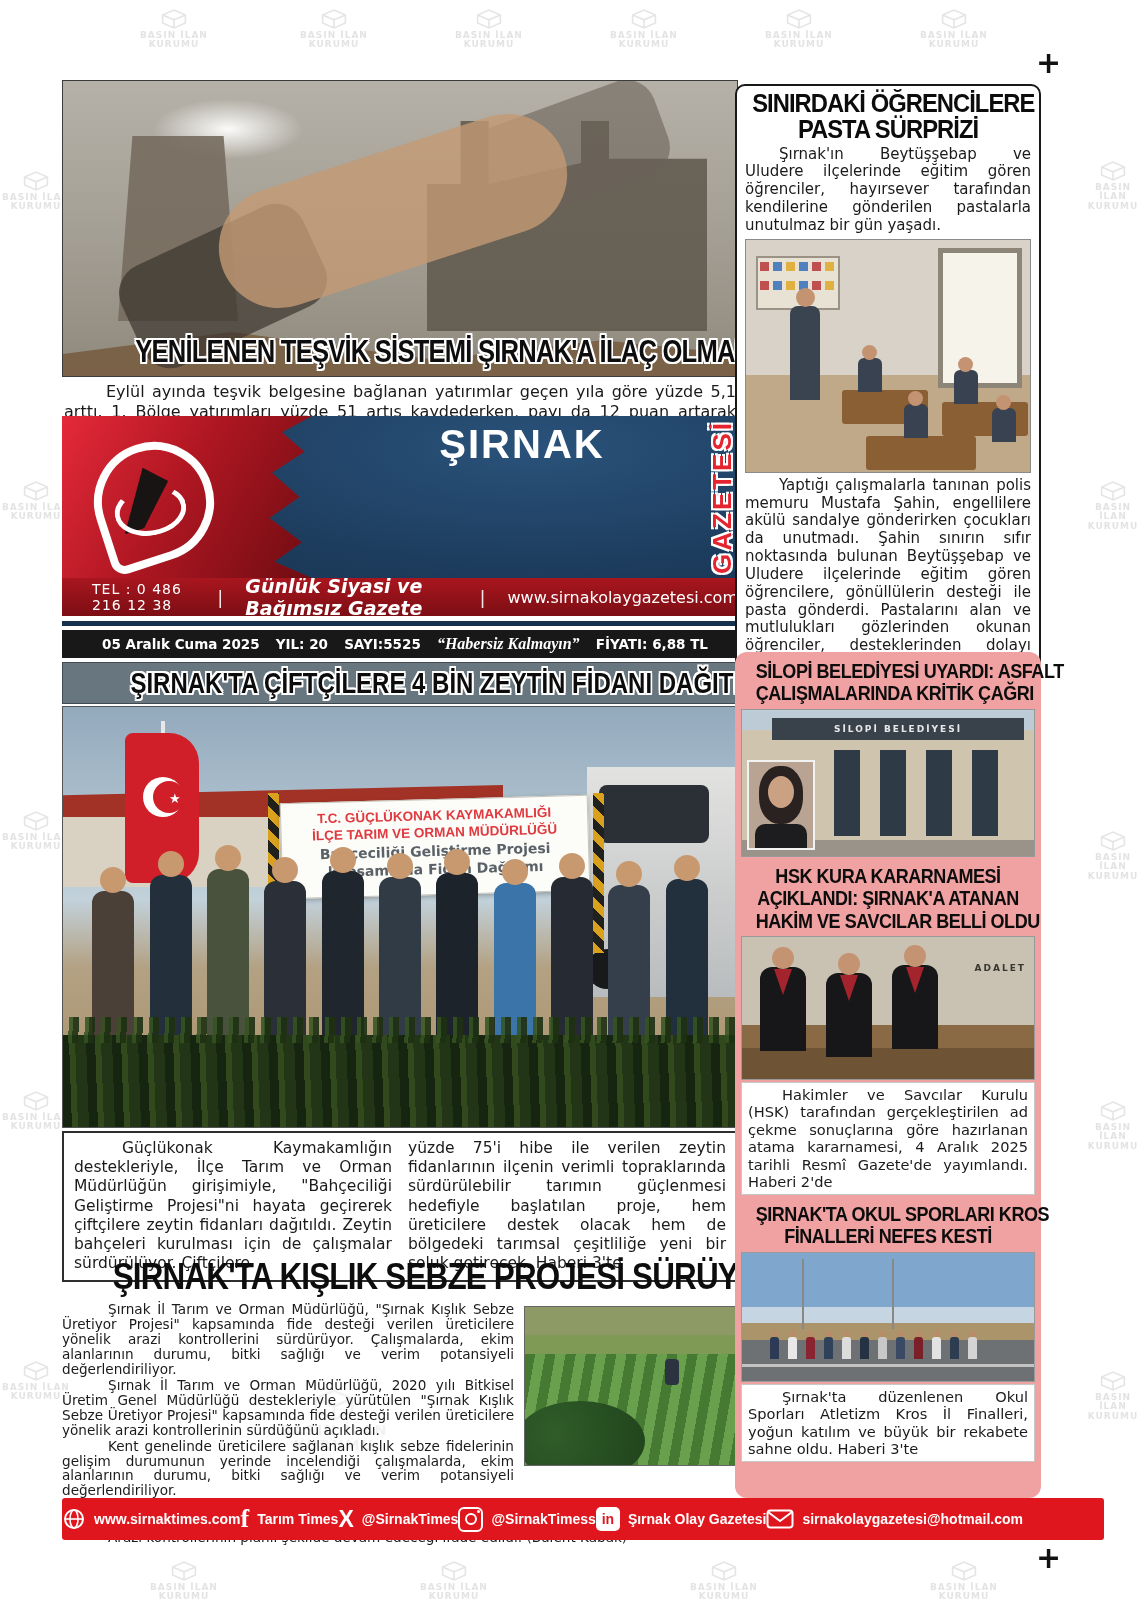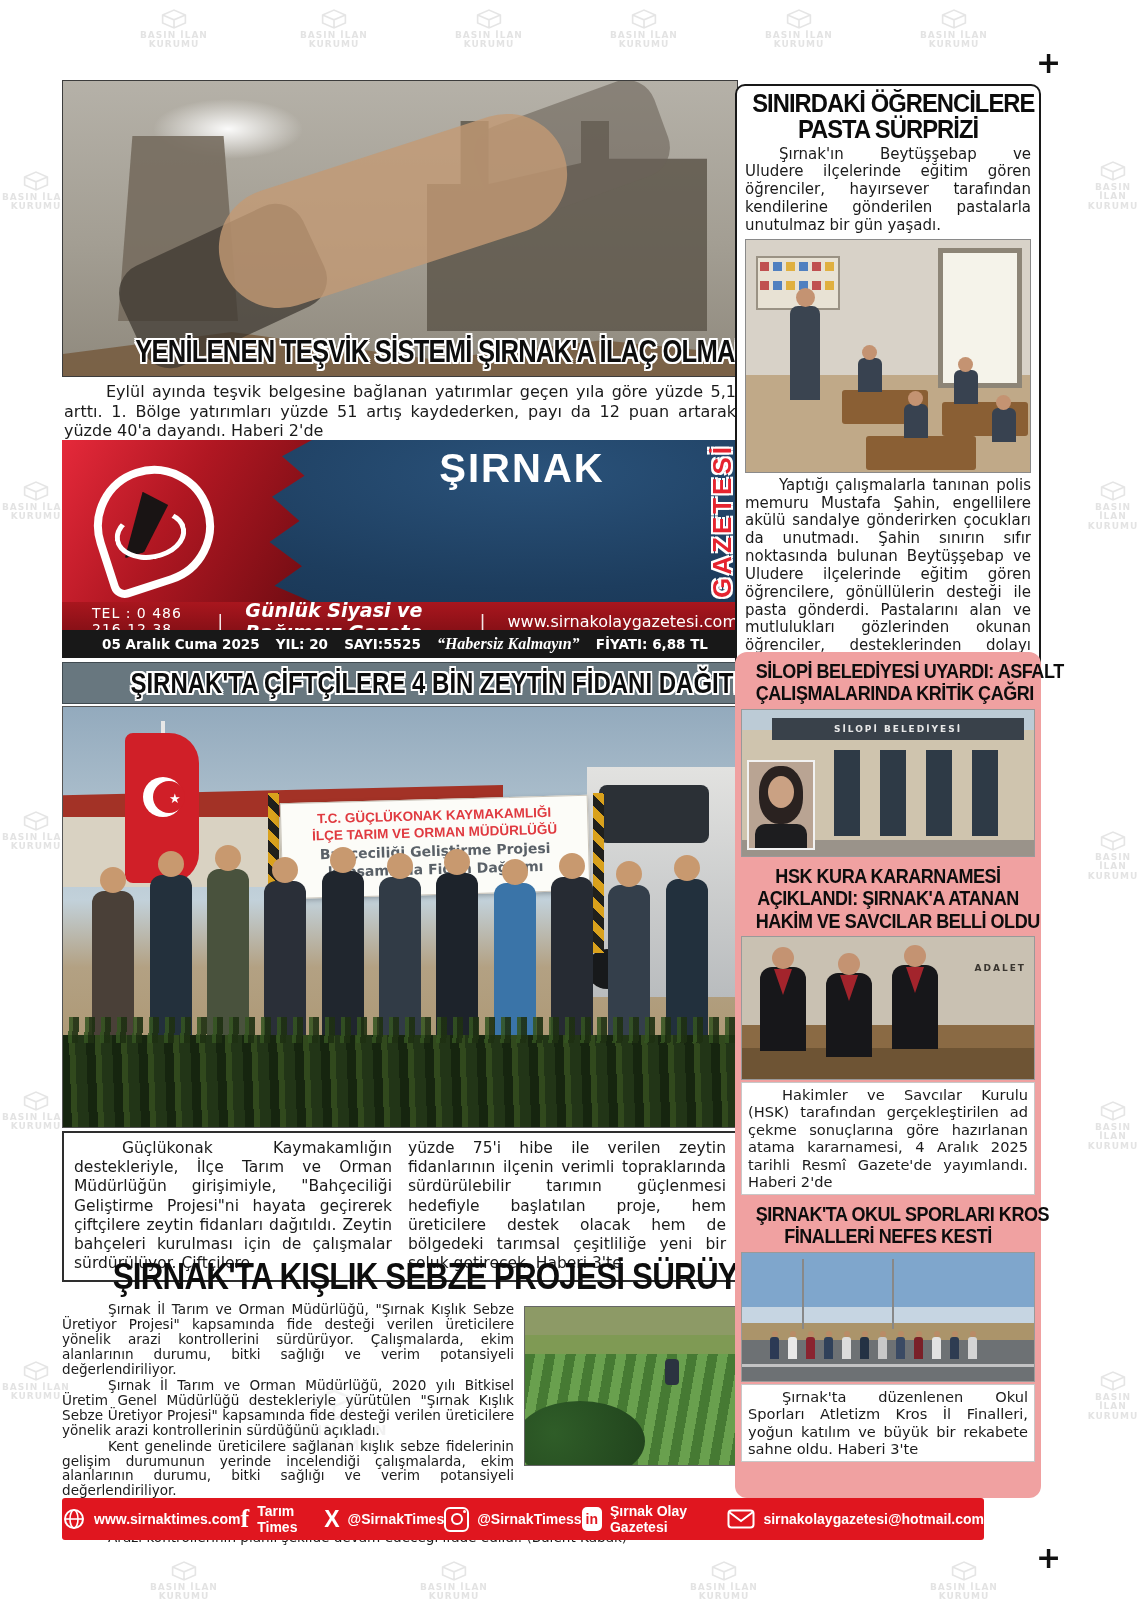--- a/index.html
+++ b/index.html
@@ -36,21 +36,21 @@
            border-radius:60px;transform:rotate(-18deg);}
   .p1-sleeve{position:absolute;left:60px;top:150px;width:200px;height:110px;background:#3a342d;opacity:.7;
              border-radius:30px;transform:rotate(-25deg);}
   .p1-sleeve2{position:absolute;right:70px;top:20px;width:190px;height:100px;background:#6b6258;opacity:.6;
               border-radius:30px;transform:rotate(-20deg);}
   .p1-head{position:absolute;left:6px;bottom:6px;right:6px;font-size:32px;letter-spacing:-1px;
            color:#0d0d0d;transform:scaleX(.8);}
   .p1-sum{padding:5px 2px 0 2px;font-size:16px;line-height:1.22;text-align:justify;text-indent:42px;}
 
   
-  #masthead{position:absolute;left:62px;top:440px;width:676px;height:205px;z-index:2;border-bottom:5px solid #16314d;}
+  #masthead{position:absolute;left:62px;top:416px;width:676px;height:205px;z-index:2;border-bottom:5px solid #16314d;}
   .mast-main{position:relative;height:162px;overflow:hidden;
              background:radial-gradient(120% 160% at 70% 20%,#2a527a 0%,#1d3d5e 45%,#142c46 100%);}
   .mast-red{position:absolute;left:0;top:0;width:250px;height:100%;
             background:linear-gradient(120deg,#e5293a 0%,#b01722 45%,#6f0c12 100%);
             clip-path:polygon(0 0,100% 0,88% 10%,97% 22%,84% 35%,95% 50%,83% 63%,96% 78%,85% 90%,100% 100%,0 100%);}
   .logo-ring{position:absolute;left:32px;top:26px;width:104px;height:104px;border:8px solid #fff;
              border-radius:50% 50% 50% 12%;transform:rotate(-18deg);background:transparent;}
   .logo-ring::before{content:"";position:absolute;left:14px;top:16px;width:58px;height:58px;background:#191414;
              clip-path:polygon(0 100%,65% 0,100% 35%,35% 100%);border-radius:4px;}
   .logo-ring::after{content:"";position:absolute;left:10px;top:34px;width:62px;height:40px;border:5px solid #fff;
@@ -180,21 +180,21 @@
   .judge::after{content:"";position:absolute;left:14px;top:2px;width:18px;height:26px;background:#a3242c;
                 clip-path:polygon(0 0,100% 0,50% 100%);}
   .photo-kros{position:relative;height:128px;border:1px solid #999;overflow:hidden;
               background:linear-gradient(180deg,#7fa6cc 0 42%,#c6d5e2 42% 55%,#ab946a 55% 68%,#6d7174 68%);}
   .kr-run{position:absolute;bottom:22px;width:9px;height:22px;border-radius:3px 3px 0 0;}
   .kr-run::before{content:"";position:absolute;left:2px;top:-6px;width:6px;height:6px;border-radius:50%;background:#b98b66;}
   .kr-pole{position:absolute;top:6px;width:2px;height:70px;background:#888;}
   .kr-curb{position:absolute;left:0;bottom:14px;width:100%;height:3px;background:#d8d8d8;opacity:.8;}
 
   
-  #footer{position:absolute;left:62px;top:1498px;width:922px;height:42px;background:#e0161f;border-radius:3px;
+  #footer{position:absolute;left:62px;top:1498px;width:1042px;height:42px;background:#e0161f;border-radius:3px;
           display:flex;align-items:center;justify-content:flex-start;color:#fff;z-index:2;}
   .f-item{display:flex;align-items:center;gap:8px;font-weight:bold;font-size:14px;font-family:"Liberation Sans",sans-serif;}
   .f-ic{display:flex;align-items:center;justify-content:center;}
   .ic-fb{font-size:26px;font-weight:bold;line-height:1;font-family:"Liberation Serif",serif;}
   .ic-x{font-size:23px;font-weight:bold;line-height:1;}
   .ic-ig{position:relative;width:21px;height:21px;border:2.5px solid #fff;border-radius:6px;}
   .ic-ig::before{content:"";position:absolute;left:4.5px;top:4.5px;width:8px;height:8px;border:2.5px solid #fff;border-radius:50%;}
   .ic-ig::after{content:"";position:absolute;right:1px;top:1px;width:3px;height:3px;background:#fff;border-radius:50%;}
   .ic-in{width:24px;height:24px;background:#fff;border-radius:5px;color:#e0161f;font-size:14px;font-weight:bold;
          display:flex;align-items:center;justify-content:center;}

